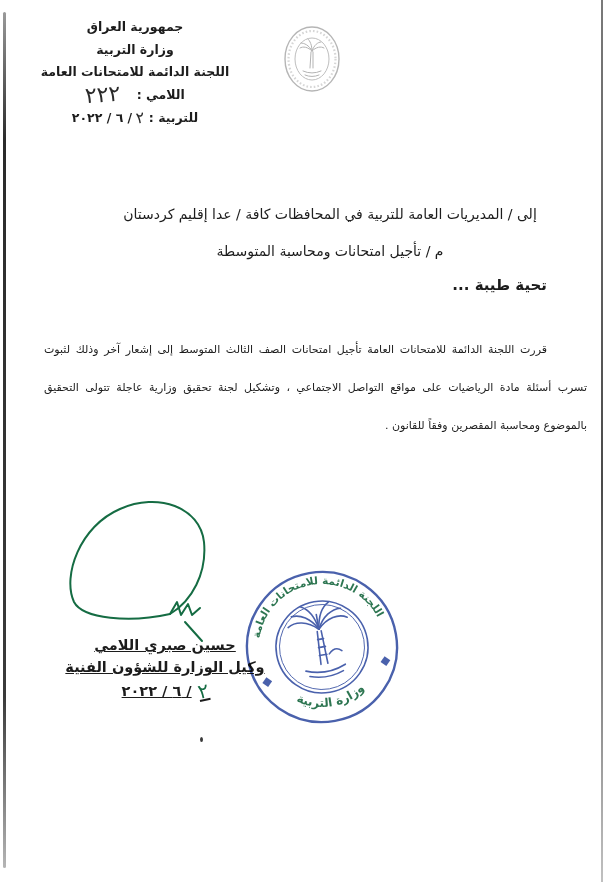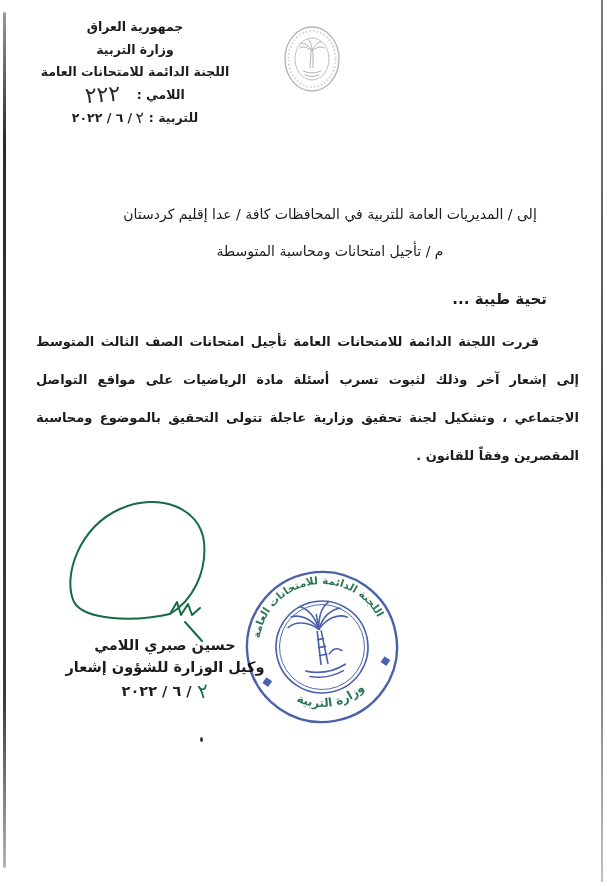--- a/index.html
+++ b/index.html
@@ -37,32 +37,32 @@
   .header-emblem { position:absolute; left:283px; top:24px; width:58px; height:70px; opacity:.65; }
 
   
   .addressee {
     position:absolute; left:50px; top:196px; width:510px;
     text-align:center; font-weight:400; font-size:14px; line-height:37px;margin-left:25px;
   }
   .addressee div { white-space:nowrap; }
 
   
-  .greeting { position:absolute; right:60px; top:290px; font-size:15px; font-weight:700; }
+  .greeting { position:absolute; right:60px; top:276px; font-size:15px; font-weight:700; }
   .body-par {
-    position:absolute; left:32px; top:319px; width:543px; margin:4px;
-    font-size:13px; font-weight:700; line-height:38px;
+    position:absolute; left:32px; top:319px; width:543px; margin:12px;
+    font-size:11px; font-weight:400; line-height:38px;
     text-align:justify; text-indent:40px; direction:rtl;
   }
 
   
   .signature-stroke { position:absolute; left:58px; top:496px; width:168px; height:148px; }
   .sig-block {
     position:absolute; left:28px; top:634px; width:274px;
-    text-align:center; font-weight:700; font-size:14.5px; line-height:22px;
+    text-align:center; font-weight:700; font-size:14.5px; line-height:22px;text-decoration:underline;
   }
   .sig-block div { white-space:nowrap; }
   .sig-date { display:flex; justify-content:center; align-items:center; gap:6px; height:26px; }
   .handwritten-day-green {
     color:#156c43; font-size:20px; font-weight:400;
     transform:rotate(-12deg); display:inline-block;
   }
   .ink-speck { position:absolute; left:200px; top:737px; width:3px; height:5px;
     background:#3a3a3a; border-radius:50%; }
 
@@ -123,21 +123,21 @@
   <svg class="signature-stroke" viewBox="0 0 168 148">
     <g fill="none" stroke="#156c43" stroke-width="2" stroke-linecap="round" stroke-linejoin="round">
       <path d="M112 118 C72 127,25 123,16 106 C4 80,22 30,62 13 C100 -4,142 11,146 46 C149 77,134 105,112 118"></path>
       <path d="M112 118 l7 -12 l4 13 l7 -11 l4 11 l8 -7"></path>
       <path d="M127 126 l17 19"></path>
     </g>
   </svg>
 
   <div class="sig-block">
     <div>حسين صبري اللامي</div>
-    <div>وكيل الوزارة للشؤون إشعار</div>
+    <div>وكيل الوزارة للشؤون الفنية</div>
     <div class="sig-date">
       <span class="handwritten-day-green">٢</span>
       <span>/ ٦ / ٢٠٢٢</span>
     </div>
   </div>
 
   <div class="ink-speck"></div>
 
   <div class="stamp-wrap">
     <svg viewBox="0 0 160 160" width="160" height="160">

